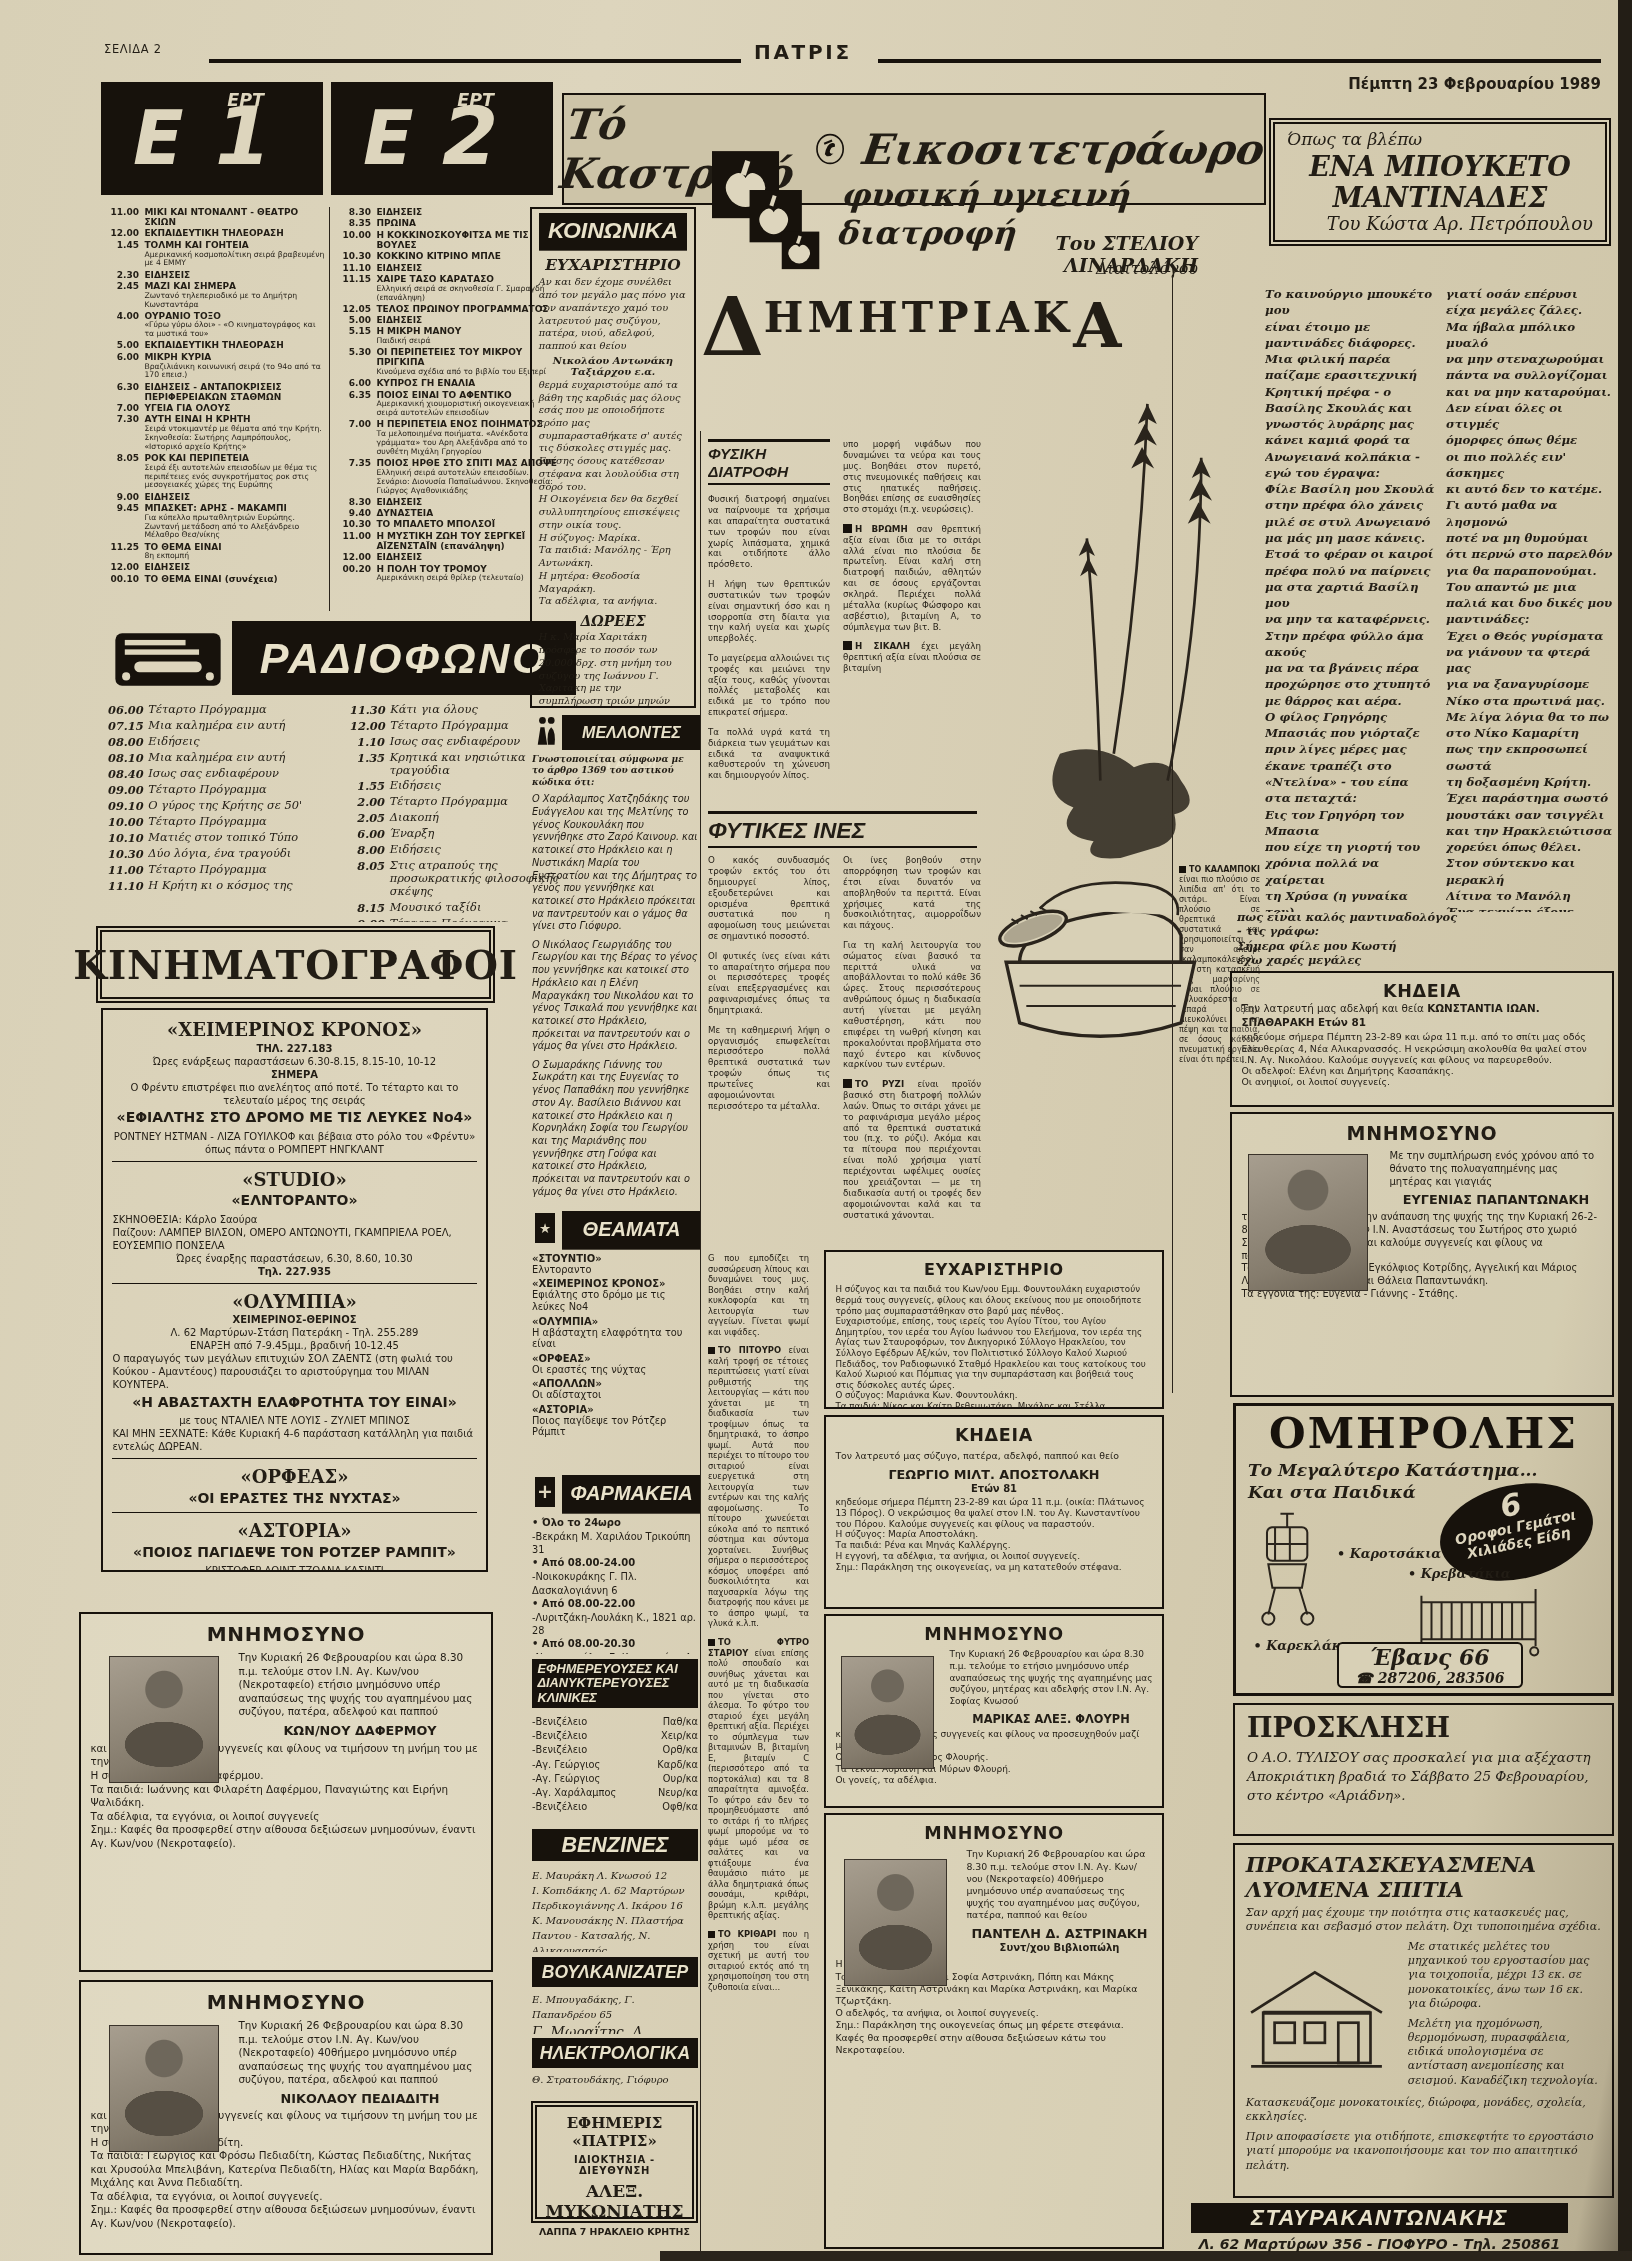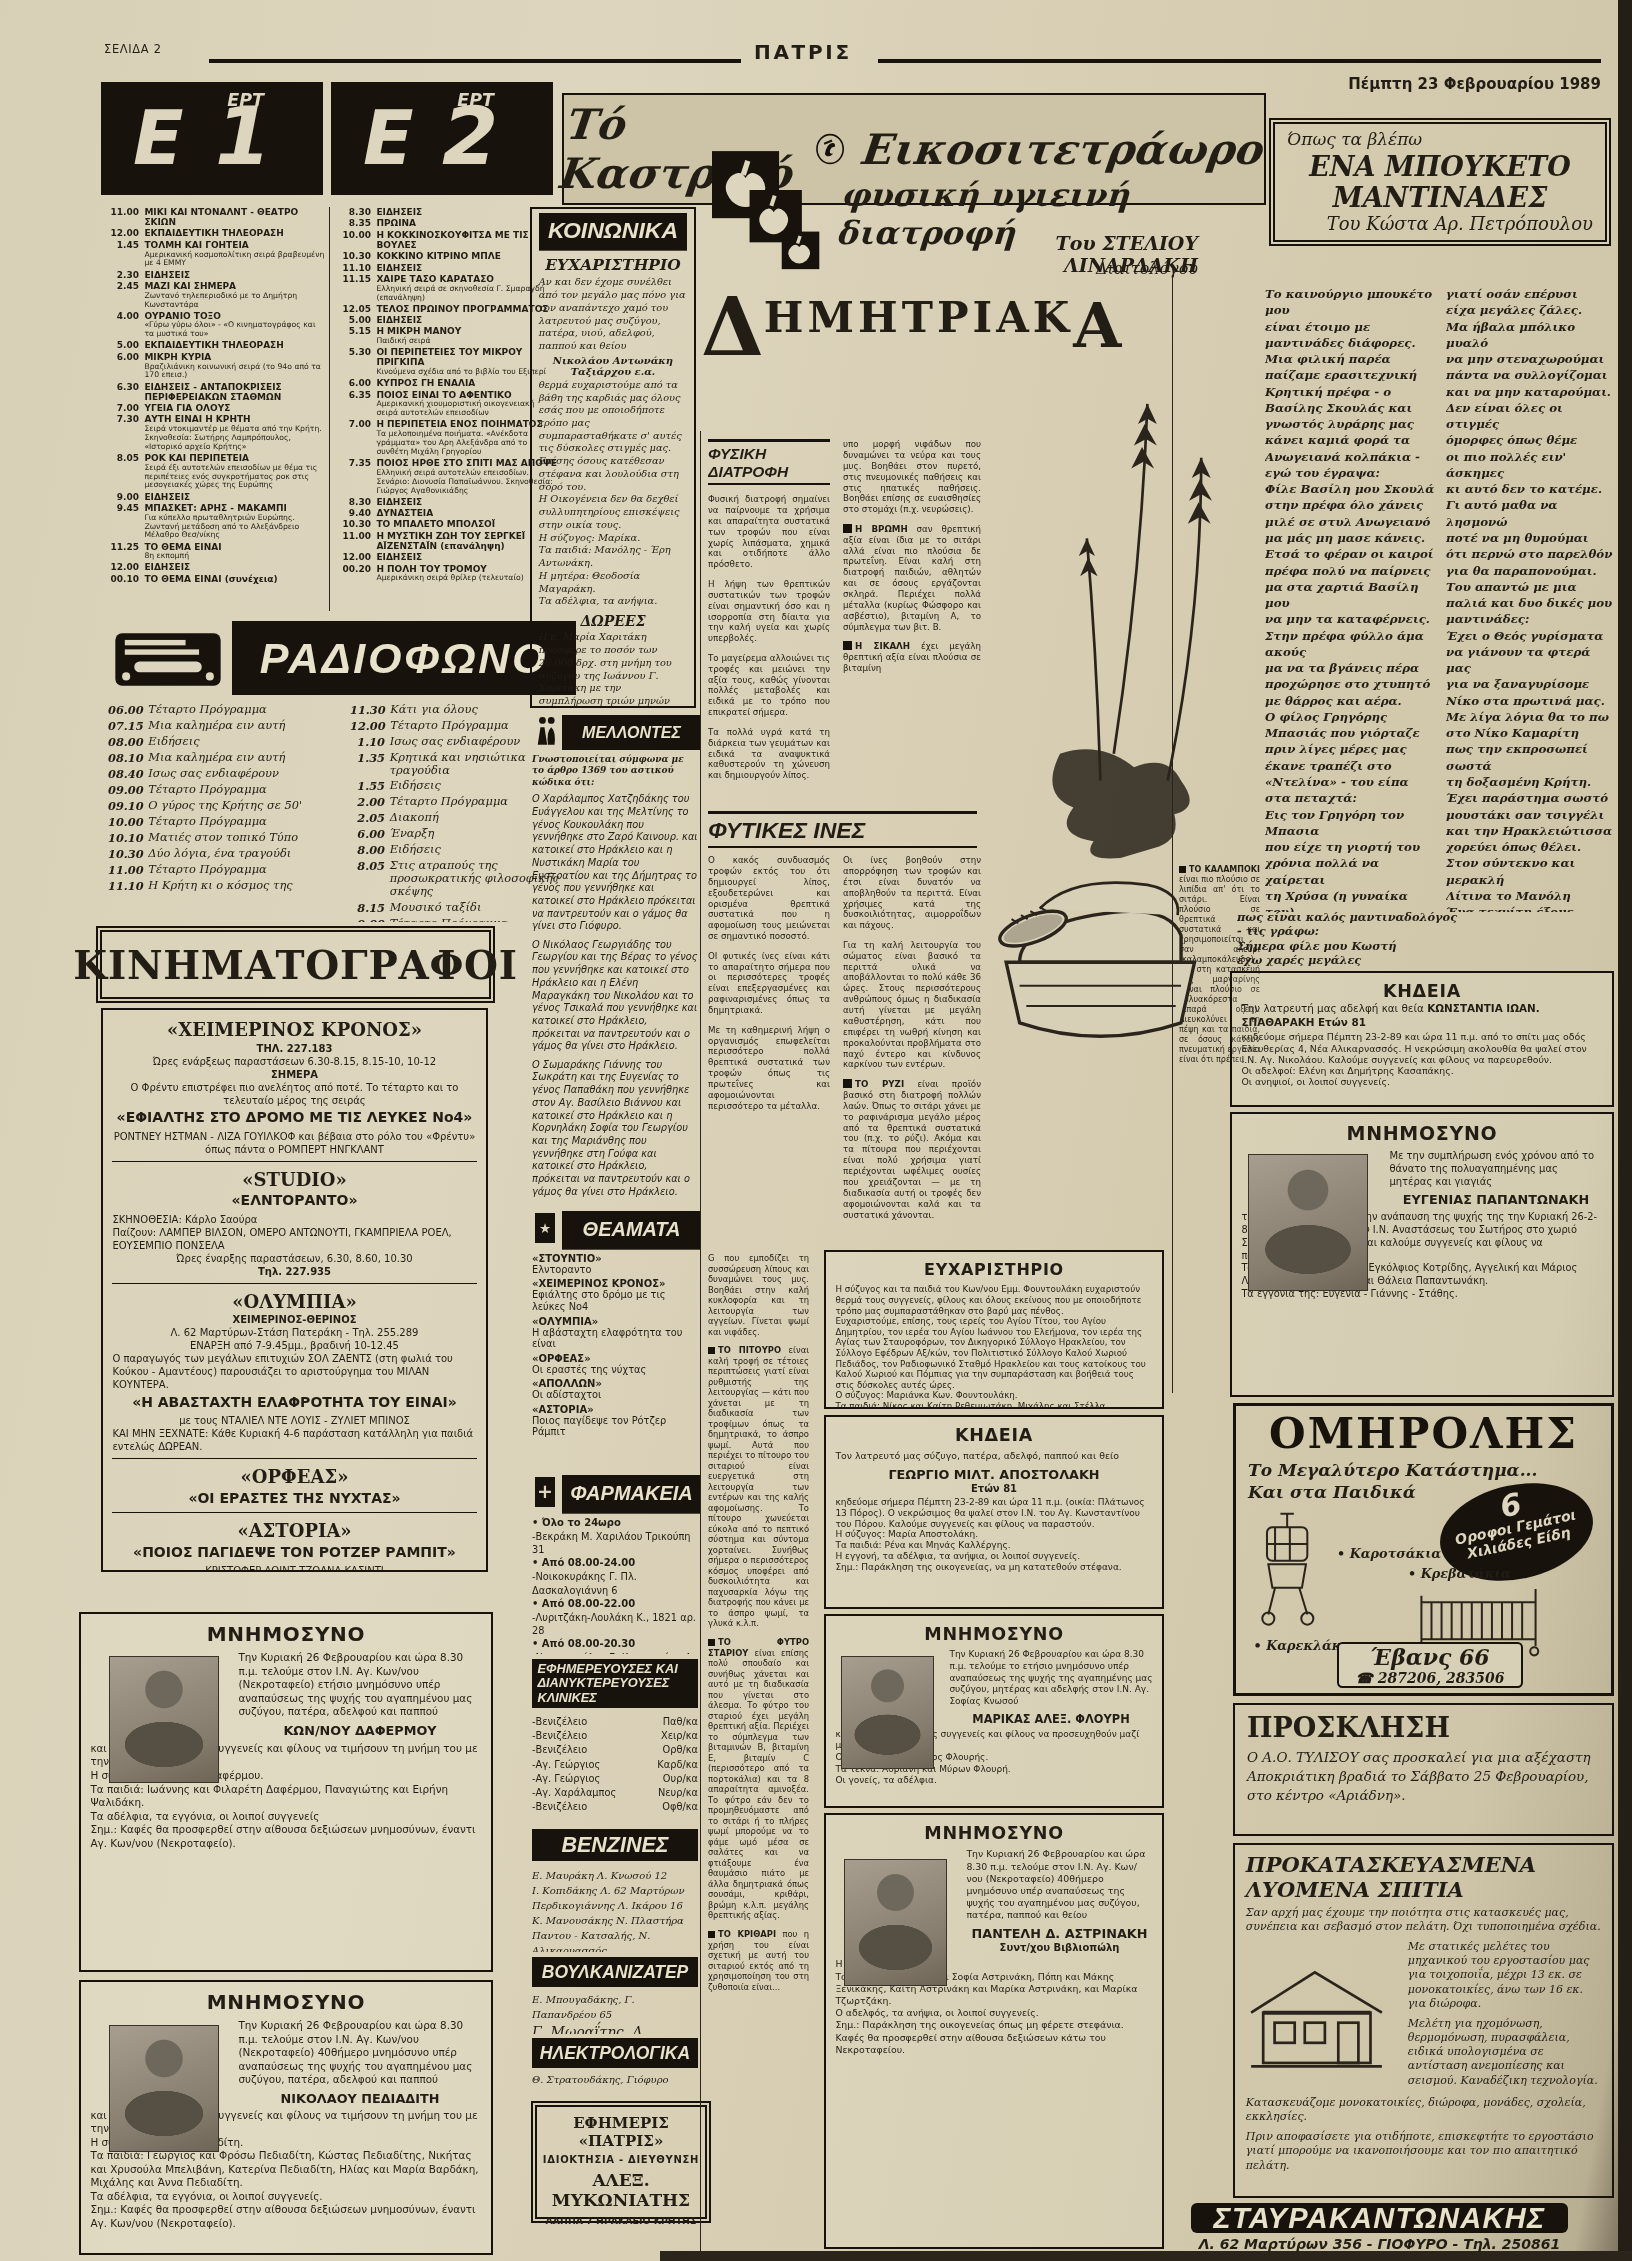--- a/index.html
+++ b/index.html
@@ -641,21 +641,21 @@
   <div style="font-size:10px;line-height:1.5;">Ε. Μπουγαδάκης, Γ. Παπανδρέου 65</div>
       <div style="font-size:14px;line-height:1.5;">Γ. Μωραΐτης, Λ. Ικάρου 73</div>
     </div>
 
   <div class="b bar" style="left:532px;top:2038px;width:166px;height:30px;font-size:17.5px;line-height:30px;">ΗΛΕΚΤΡΟΛΟΓΙΚΑ</div>
   <div class="b serifit" style="left:532px;top:2073px;width:166px;height:21.5px;overflow:hidden;">
 
   <div style="font-size:10px;line-height:1.4;">Θ. Στρατουδάκης, Γιόφυρο</div>
     </div>
 
-  <div class="b dbl" style="left:535px;top:2105px;width:172px;height:114px;text-align:center;padding-top:6.7px;box-sizing:border-box;">
+  <div class="b dbl" style="left:535px;top:2105px;width:159px;height:114px;text-align:center;padding-top:6.7px;box-sizing:border-box;">
     <div style="font-family:'DejaVu Serif','Liberation Serif',serif;font-weight:bold;font-size:15px;">ΕΦΗΜΕΡΙΣ «ΠΑΤΡΙΣ»</div>
     <div style="font-size:10px;font-weight:bold;margin-top:4px;letter-spacing:0.7px;">ΙΔΙΟΚΤΗΣΙΑ - ΔΙΕΥΘΥΝΣΗ</div>
     <div style="font-family:'DejaVu Serif','Liberation Serif',serif;font-weight:bold;font-size:17px;margin-top:5.4px;">ΑΛΕΞ. ΜΥΚΩΝΙΑΤΗΣ</div>
     <div style="font-size:9.4px;font-weight:bold;margin-top:5.4px;">ΛΑΠΠΑ 7 ΗΡΑΚΛΕΙΟ ΚΡΗΤΗΣ</div>
   </div>
 
   <div class="vr" style="left:700px;top:431px;height:1824px;"></div>
 
   <div class="b" style="left:712px;top:151px;width:114px;height:131px;">
     <svg width="114" height="131" viewBox="0 0 170 195">
@@ -923,17 +923,17 @@
         <path d="M10 160 H205"></path>
         <path d="M28 80 H188" stroke-width="6"></path>
       </g>
     </svg>
     <div class="serifit" style="font-size:11px;line-height:1.3;margin:5.4px 0 0 162px;">Με στατικές μελέτες του μηχανικού του εργοστασίου μας για τοιχοποιΐα, μέχρι 13 εκ. σε μονοκατοικίες, άνω των 16 εκ. για διώροφα.</div>
     <div class="serifit" style="font-size:11px;line-height:1.3;margin:5.4px 0 0 162px;">Μελέτη για ηχομόνωση, θερμομόνωση, πυρασφάλεια, ειδικά υπολογισμένα σε αντίσταση ανεμοπίεσης και σεισμού. Καναδέζικη τεχνολογία.</div>
     <div class="serifit" style="font-size:11px;line-height:1.3;margin-top:8px;">Κατασκευάζομε μονοκατοικίες, διώροφα, μονάδες, σχολεία, εκκλησίες.</div>
     <div class="serifit" style="font-size:11px;line-height:1.3;margin-top:5.4px;">Πριν αποφασίσετε για οτιδήποτε, επισκεφτήτε το εργοστάσιο γιατί μπορούμε να ικανοποιήσουμε και τον πιο απαιτητικό πελάτη.</div>
   </div>
 
-  <div class="b bar" style="left:1191px;top:2203px;width:377px;height:30px;font-size:29px;line-height:30px;letter-spacing:1.3px;font-style:italic;border-radius:6px;">ΣΤΑΥΡΑΚΑΝΤΩΝΑΚΗΣ</div>
+  <div class="b bar" style="left:1191px;top:2203px;width:377px;height:30px;font-size:22px;line-height:30px;letter-spacing:1.3px;font-style:italic;">ΣΤΑΥΡΑΚΑΝΤΩΝΑΚΗΣ</div>
   <div class="b" style="left:1191px;top:2236px;width:377px;font-size:14px;font-weight:bold;font-style:italic;text-align:center;">Λ. 62 Μαρτύρων 356 - ΓΙΟΦΥΡΟ - Τηλ. 250861</div>
 
 </div>
 
 
 </body></html>

